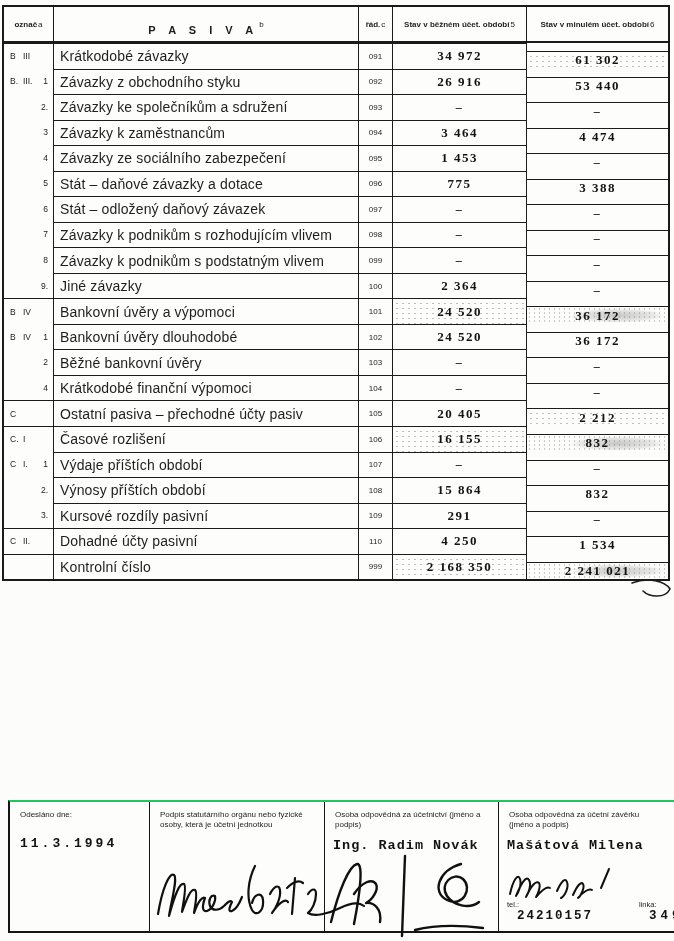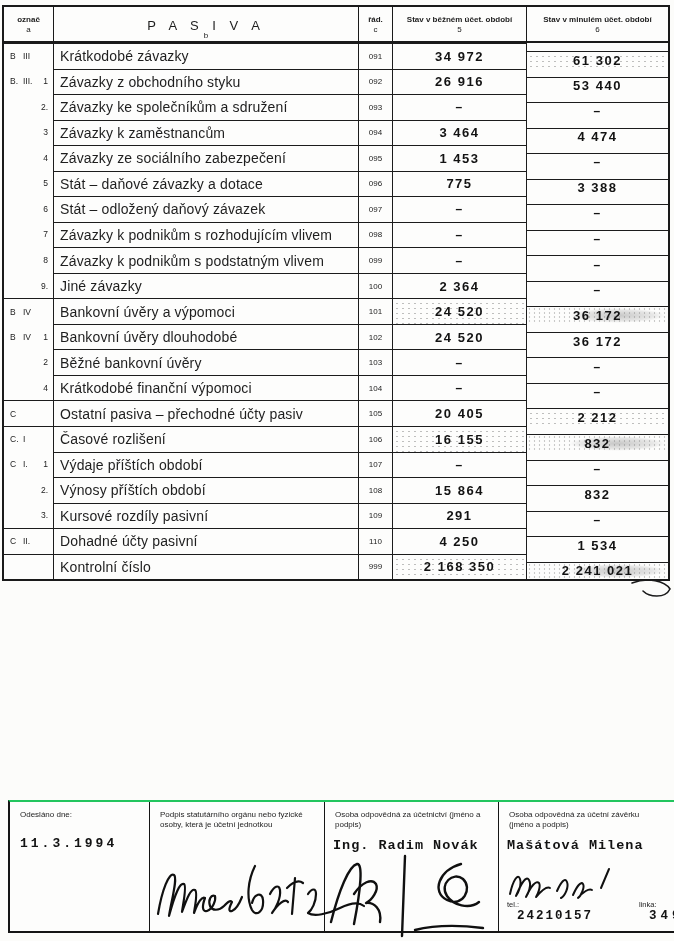--- a/index.html
+++ b/index.html
@@ -12,44 +12,44 @@
   .sheet-table{
     position:absolute;left:2px;top:5px;width:668px;height:576px;
     border:2px solid #1a1a1a;display:flex;flex-direction:column;
     box-sizing:border-box;background:#fdfdfc;
   }
   .thead{
     display:grid;grid-template-columns:50px 305px 34px 134px 1fr;
     height:34px;border-bottom:2px solid #1a1a1a;flex:none;
   }
   .thead .hc{
-    border-right:1.6px solid #1a1a1a;display:flex;flex-direction:column;
+    border-right:1.6px solid #1a1a1a;display:flex;flex-direction:row;
     align-items:center;justify-content:center;gap:1px;
     font-size:8px;line-height:9px;text-align:center;padding:1px 2px;
   }
   .thead .hc:last-child{border-right:none;}
   .hc .h1{font-weight:700;color:#1d1d1d;}
-  .hc.pasiva .h1{font-weight:400;letter-spacing:5px;font-size:13px;margin-top:12px;}
+  .hc.pasiva .h1{font-weight:700;letter-spacing:5px;font-size:11px;margin-top:12px;}
   .hc .h2{font-weight:400;font-size:8px;}
   .tbody{flex:1;display:flex;flex-direction:column;}
   .trow{flex:1;display:grid;grid-template-columns:50px 305px 34px 134px 1fr;}
   .trow .c{
     border-right:1.6px solid #1c1c1c;border-top:1.6px solid #1c1c1c;
     display:flex;align-items:center;box-sizing:border-box;overflow:visible;
   }
   .trow .c:last-child{border-right:none;margin-top:8px;}
   .trow .oz{border-top:none;padding-left:6px;font-size:8.5px;color:#222;}
   .trow.grp .oz{border-top:1.6px solid #1c1c1c;}
   .oz .p1{width:13px;flex:none;}
   .oz .p2{width:17px;flex:none;}
   .oz .p3{flex:1;text-align:right;padding-right:5px;}
   .trow .lbl{padding-left:6px;font-size:14px;letter-spacing:.15px;color:#1e1e1e;}
   .trow .rad{justify-content:center;font-size:8px;color:#222;}
   .trow .val{
-    justify-content:center;font-family:Liberation Sans, sans-serif;
+    justify-content:center;font-family:Liberation Serif, serif;
     font-size:13px;font-weight:600;letter-spacing:1.5px;color:#131313;white-space:pre;text-align:right;
   }
   .trow .val.dash{font-size:12px;font-weight:700;}
   .sm-dots{
     background-image:radial-gradient(rgba(45,45,45,.30) .7px, transparent 1.2px);
     background-size:6px 5px;background-position:1px 2px;
   }
   .sm-blot{
     background-image:
       radial-gradient(ellipse 46% 58% at 64% 50%, rgba(112,112,112,.38), rgba(130,130,130,.18) 55%, transparent 74%),

